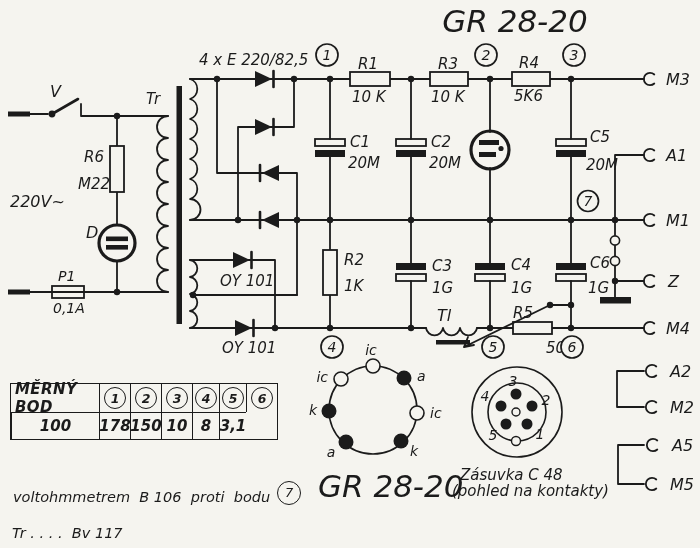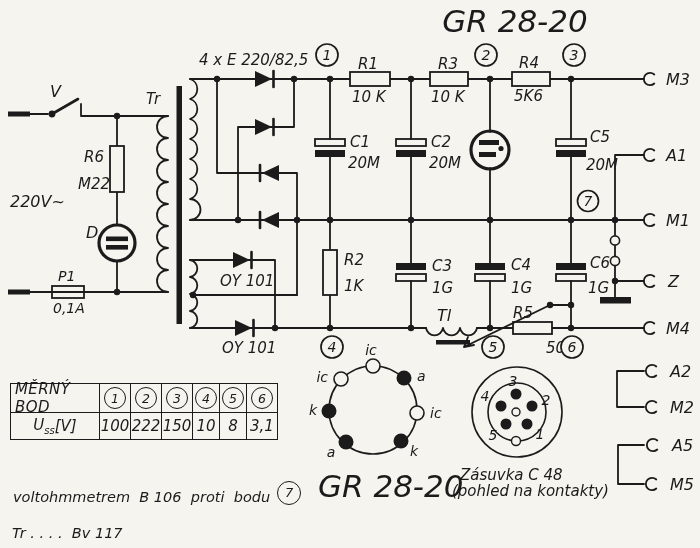--- a/index.html
+++ b/index.html
@@ -19,21 +19,21 @@
   .nnum{font-size:14px;text-anchor:middle;}
   .lab{font-size:15px;}
   .lab16{font-size:16px;}
   .term{font-size:16px;}
   .pinlab{font-size:14px;}
   
   .vtable{position:absolute;left:10px;top:383px;display:grid;
           grid-template-columns:88px 31px 31px 31px 27px 27px 31px;
           grid-template-rows:28px 27px;border:1.7px solid #1b1b1b;}
   .vtable .cell{border-left:1.4px solid #1b1b1b;border-top:1.4px solid #1b1b1b;
-          display:flex;align-items:center;justify-content:center;font-style:italic;font-size:15px;}
+          display:flex;align-items:center;justify-content:center;font-style:italic;font-size:15px;font-weight:bold;}
   .vtable .r0{border-top:none;}
   .vtable .c0{border-left:none;}
   .corner{font-size:12.5px;justify-content:flex-start;padding-left:4px;letter-spacing:.4px;}
   .circ{width:20px;height:20px;border:1.5px solid #1b1b1b;border-radius:50%;
         display:inline-flex;align-items:center;justify-content:center;font-size:12.5px;font-style:italic;}
   .ulabel{justify-content:space-between;padding:0 7px;font-size:15px;}
   .ulabel sub{font-size:10px;}
   .notes{position:absolute;left:13px;top:454px;font-style:italic;font-size:14.5px;line-height:16px;white-space:pre;}
   .circ7{width:22px;height:22px;border:1.5px solid #1b1b1b;border-radius:50%;
          display:inline-flex;align-items:center;justify-content:center;font-size:13px;
@@ -367,26 +367,22 @@
       </div>
   <div class="cell r0">
         <span class="circ">4</span>
       </div>
   <div class="cell r0">
         <span class="circ">5</span>
       </div>
   <div class="cell r0">
         <span class="circ">6</span>
       </div>
-  <div class="cell c0 ulabel">
-    <span><span>U</span><sub>ss</sub></span>
-    <span>[V]</span>
-  </div>
   <div class="cell">100</div>
-  <div class="cell">222</div>
+  <div class="cell">178</div>
   <div class="cell">150</div>
   <div class="cell">10</div>
   <div class="cell">8</div>
   <div class="cell">3,1</div>
 </div>
 
 <div class="notes">
   <div><span>voltohmmetrem  B 106  proti  bodu</span><span class="circ7">7</span></div>
 </div>
 

